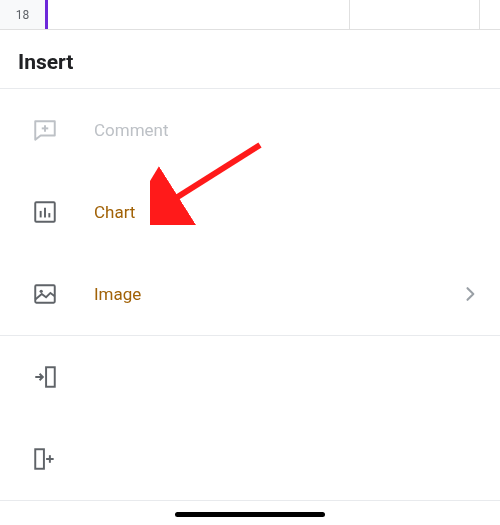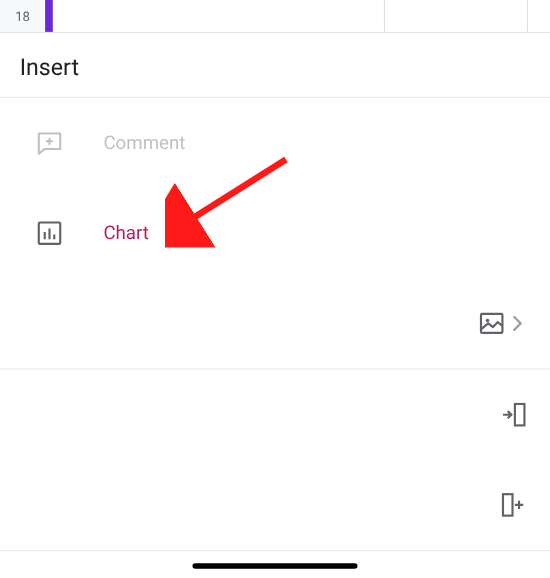--- a/index.html
+++ b/index.html
@@ -12,56 +12,55 @@
       position: relative;
     }
     .sheet-strip {
       height: 30px;
       display: flex;
       border-bottom: 1px solid #e0e0e0;
     }
     .row-header {
       width: 48px;
       background: #f8f9fa;
-      border-right: 7px solid #6d28d9;
+      border-right: 3px solid #6d28d9;
       display: flex;
       align-items: center;
       justify-content: center;
       font-size: 12px;
       color: #5f6368;
     }
     .cell-a { flex: 1; border-right: 1px solid #e0e0e0; }
     .cell-b { width: 130px; border-right: 1px solid #e0e0e0; }
     .cell-c { width: 20px; }
     .panel-title {
       padding: 20px 18px 14px 18px;
       font-size: 21px;
-      font-weight: 400;
+      font-weight: 700;
       color: #202124;
     }
     .divider { height: 1px; background: #e8eaed; }
     .menu-item {
       display: flex;
       align-items: center;
       height: 82px;
       padding: 0 20px 0 32px;
       cursor: pointer;
-      justify-content: flex-end;
     }
     .menu-icon {
       width: 26px;
       height: 26px;
       flex-shrink: 0;
       color: #5f6368;
     }
     .menu-icon.disabled { color: #bdc1c6; }
     .menu-label {
       margin-left: 36px;
       font-size: 17px;
-      color: #be185d;
+      color: #a16207;
       flex: 1;
     }
     .menu-label.disabled { color: #bdc1c6; }
     .chevron {
       color: #9aa0a6;
       width: 20px;
       height: 20px;
     }
     .arrow-annotation {
       position: absolute;
@@ -124,20 +123,21 @@
 </div>
 
 <div class="menu-item">
   <span class="menu-icon">
     <svg viewBox="0 0 24 24" width="26" height="26" fill="none" stroke="currentColor" stroke-width="1.8">
       <rect x="3" y="4" width="18" height="16" rx="1"></rect>
       <circle cx="8.5" cy="9.5" r="1.5" fill="currentColor" stroke="none"></circle>
       <path d="M3 17 L9 12 L13 15 L17 11 L21 14"></path>
     </svg>
   </span>
+  <span class="menu-label">Image</span>
   <span class="chevron">
     <svg viewBox="0 0 24 24" width="20" height="20" fill="none" stroke="currentColor" stroke-width="2.5">
       <polyline points="9 5 16 12 9 19" stroke-linecap="round" stroke-linejoin="round"></polyline>
     </svg>
   </span>
 </div>
 
 <div class="divider"></div>
 
 <div class="menu-item">

